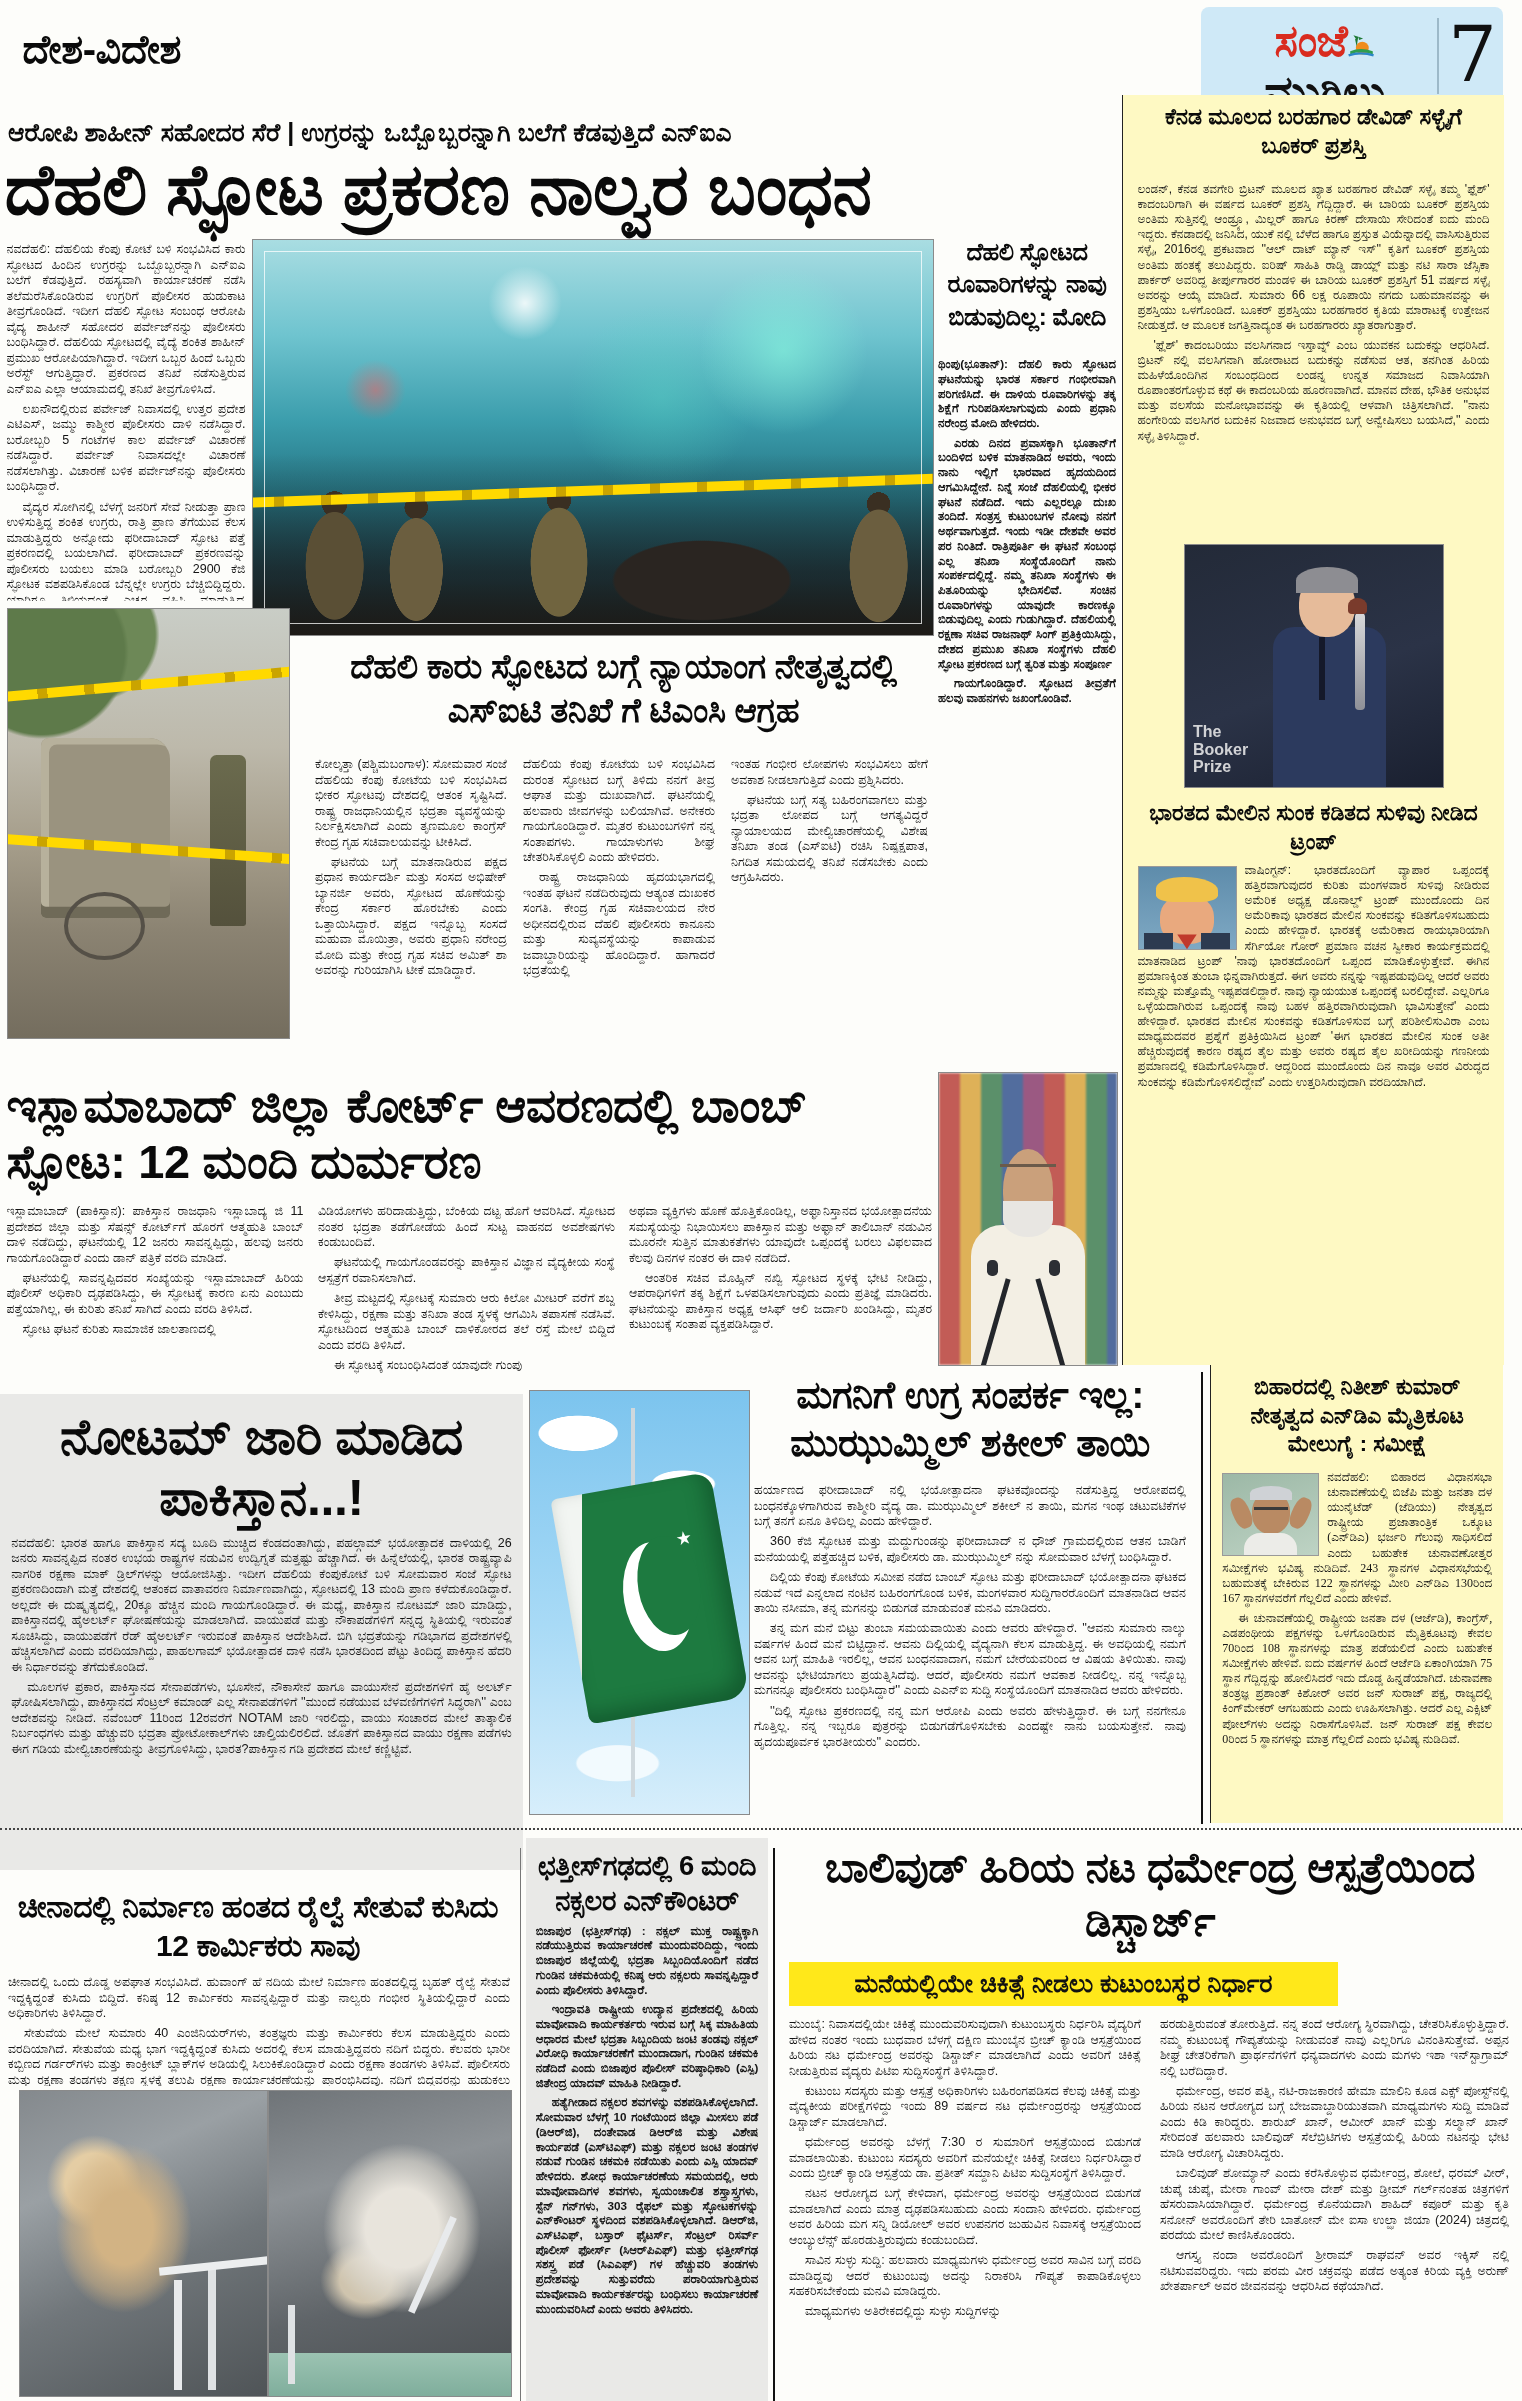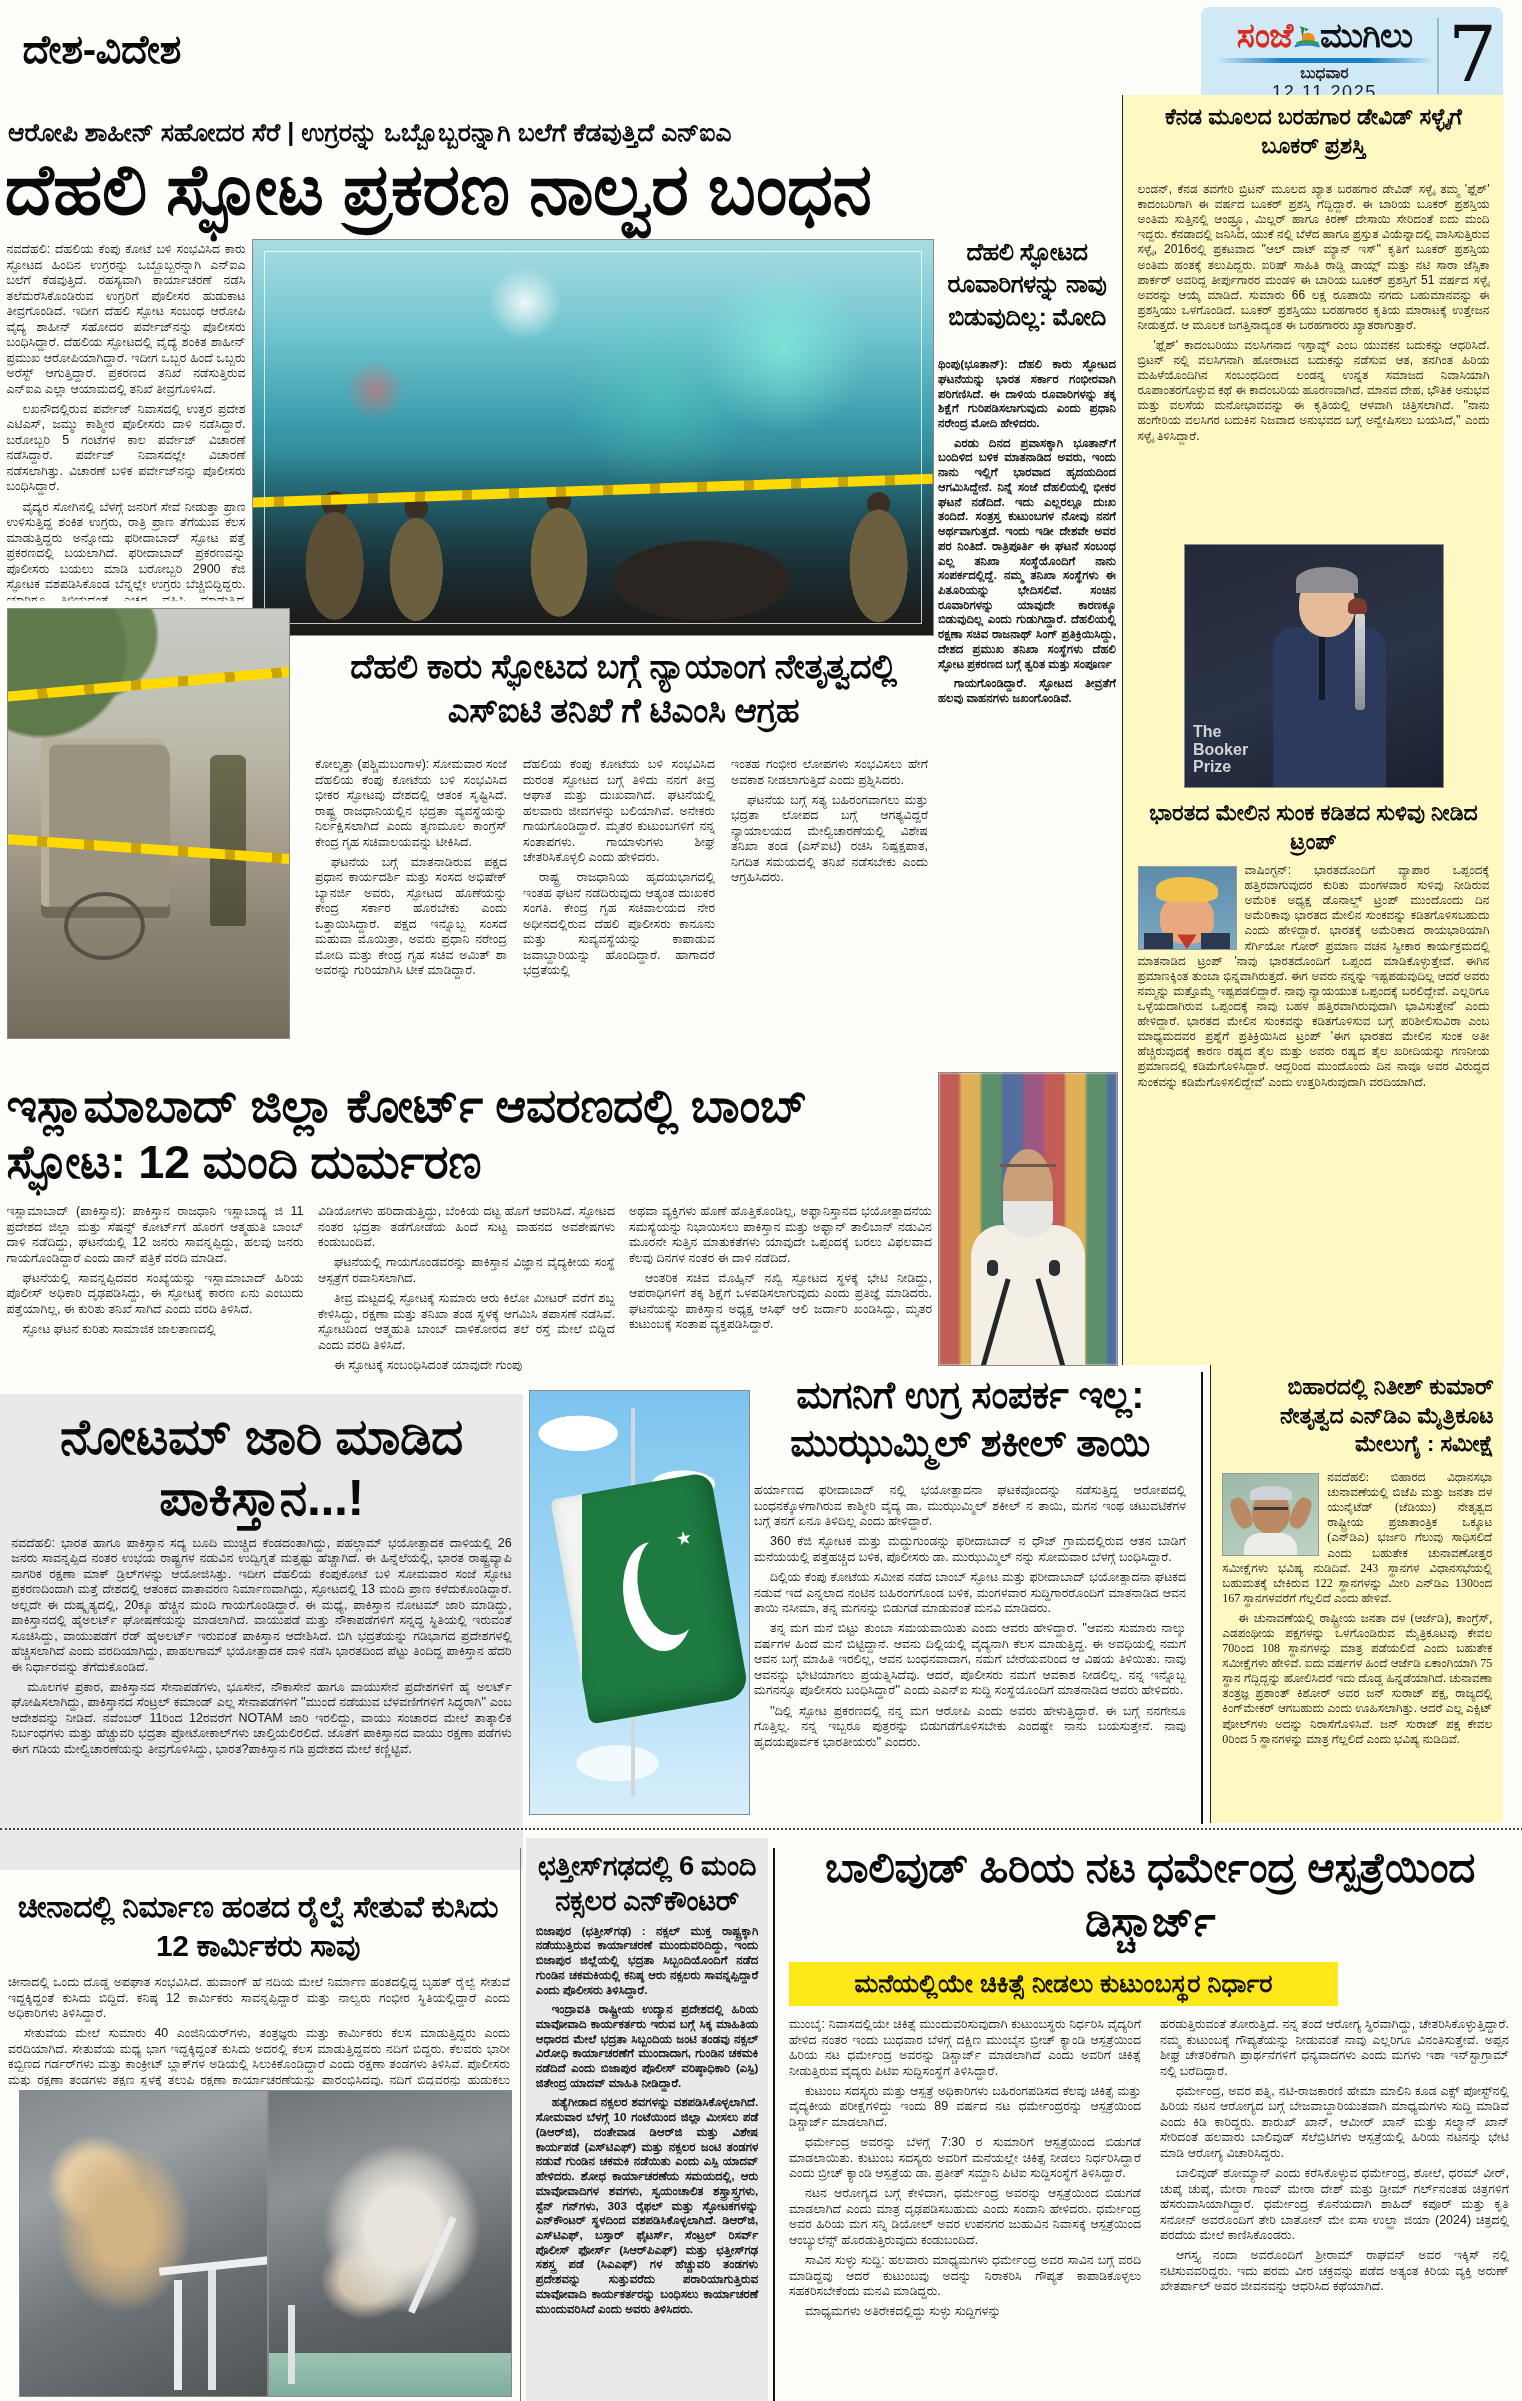--- a/index.html
+++ b/index.html
@@ -11,21 +11,21 @@
   .just{text-align:justify;}
   .clip{overflow:hidden;}
   p{margin:0 0 4.8px 0;text-indent:16px;}
   p.lead{text-indent:0;}
   .body15{font-size:12.5px;line-height:1.24;}
   .body14{font-size:11.7px;line-height:1.26;font-weight:bold;}
   .vrule{background:#111;width:1.6px;}
   .dotted{border-top:2.4px dotted #444;height:0;}
   
   .masthead{background:#cfe9f7;border-radius:8px;}
-  .mh-logo{font-weight:bold;font-size:34px;letter-spacing:-0.8px;}
+  .mh-logo{font-weight:bold;font-size:44px;letter-spacing:-0.8px;}
   .mh-red{color:#d92b1f;} .mh-black{color:#111;}
   .mh-line{height:4.8px;background:linear-gradient(90deg,#cfe9f7,#1d7fc4 30%,#1d7fc4 70%,#cfe9f7);border-radius:2.4px;}
   .mh-day{font-size:15.3px;font-weight:bold;color:#222;}
   .mh-date{font-size:18px;letter-spacing:1.6px;color:#222;}
   .mh-page{font-family:"DejaVu Serif","Liberation Serif",serif;font-size:77px;color:#111;line-height:1;}
   .mh-sep{width:1.6px;background:#9db9c9;}
   
   .greenbox{background:#fef9c3;border-left:1.6px solid #222;}
   .sb-title{font-weight:bold;font-size:22px;line-height:1.3;color:#0a0a0a;}
   .sb-body{font-size:12px;line-height:1.26;}
@@ -215,21 +215,21 @@
         <div style="position:absolute;left:18%;top:12%;width:64%;height:30%;background:#f0c24a;border-radius:50% 60% 30% 30%;"></div>
         <div style="position:absolute;left:40%;top:82%;width:20%;height:18%;background:#c0392b;clip-path:polygon(50% 100%,0 0,100% 0);"></div>
         <div style="position:absolute;left:6%;top:80%;width:30%;height:20%;background:#2c3a50;"></div>
         <div style="position:absolute;left:64%;top:80%;width:30%;height:20%;background:#2c3a50;"></div>
       </div>
       <p class="lead">ವಾಷಿಂಗ್ಟನ್: ಭಾರತದೊಂದಿಗೆ ವ್ಯಾಪಾರ ಒಪ್ಪಂದಕ್ಕೆ ಹತ್ತಿರವಾಗುವುದರ ಕುರಿತು ಮಂಗಳವಾರ ಸುಳಿವು ನೀಡಿರುವ ಅಮೆರಿಕ ಅಧ್ಯಕ್ಷ ಡೊನಾಲ್ಡ್ ಟ್ರಂಪ್ ಮುಂದೊಂದು ದಿನ ಅಮೆರಿಕಾವು ಭಾರತದ ಮೇಲಿನ ಸುಂಕವನ್ನು ಕಡಿತಗೊಳಿಸಬಹುದು ಎಂದು ಹೇಳಿದ್ದಾರೆ. ಭಾರತಕ್ಕೆ ಅಮೆರಿಕಾದ ರಾಯಭಾರಿಯಾಗಿ ಸೆರ್ಗಿಯೋ ಗೋರ್ ಪ್ರಮಾಣ ವಚನ ಸ್ವೀಕಾರ ಕಾರ್ಯಕ್ರಮದಲ್ಲಿ ಮಾತನಾಡಿದ ಟ್ರಂಪ್ 'ನಾವು ಭಾರತದೊಂದಿಗೆ ಒಪ್ಪಂದ ಮಾಡಿಕೊಳ್ಳುತ್ತೇವೆ. ಈಗಿನ ಪ್ರಮಾಣಕ್ಕಿಂತ ತುಂಬಾ ಭಿನ್ನವಾಗಿರುತ್ತದೆ. ಈಗ ಅವರು ನನ್ನನ್ನು ಇಷ್ಟಪಡುವುದಿಲ್ಲ ಆದರೆ ಅವರು ನಮ್ಮನ್ನು ಮತ್ತೊಮ್ಮೆ ಇಷ್ಟಪಡಲಿದ್ದಾರೆ. ನಾವು ನ್ಯಾಯಯುತ ಒಪ್ಪಂದಕ್ಕೆ ಬರಲಿದ್ದೇವೆ. ಎಲ್ಲರಿಗೂ ಒಳ್ಳೆಯದಾಗಿರುವ ಒಪ್ಪಂದಕ್ಕೆ ನಾವು ಬಹಳ ಹತ್ತಿರವಾಗಿರುವುದಾಗಿ ಭಾವಿಸುತ್ತೇನೆ' ಎಂದು ಹೇಳಿದ್ದಾರೆ. ಭಾರತದ ಮೇಲಿನ ಸುಂಕವನ್ನು ಕಡಿತಗೊಳಿಸುವ ಬಗ್ಗೆ ಪರಿಶೀಲಿಸುವಿರಾ ಎಂಬ ಮಾಧ್ಯಮದವರ ಪ್ರಶ್ನೆಗೆ ಪ್ರತಿಕ್ರಿಯಿಸಿದ ಟ್ರಂಪ್ 'ಈಗ ಭಾರತದ ಮೇಲಿನ ಸುಂಕ ಅತೀ ಹೆಚ್ಚಿರುವುದಕ್ಕೆ ಕಾರಣ ರಷ್ಯದ ತೈಲ ಮತ್ತು ಅವರು ರಷ್ಯದ ತೈಲ ಖರೀದಿಯನ್ನು ಗಣನೀಯ ಪ್ರಮಾಣದಲ್ಲಿ ಕಡಿಮೆಗೊಳಿಸಿದ್ದಾರೆ. ಆದ್ದರಿಂದ ಮುಂದೊಂದು ದಿನ ನಾವೂ ಅವರ ವಿರುದ್ಧದ ಸುಂಕವನ್ನು ಕಡಿಮೆಗೊಳಿಸಲಿದ್ದೇವೆ' ಎಂದು ಉತ್ತರಿಸಿರುವುದಾಗಿ ವರದಿಯಾಗಿದೆ.</p>
     </div>
   </div>
 
   <div class="abs greenbox clip" style="left:1210px;top:1365px;width:292px;height:458px;">
-    <div class="sb-title ctr abs" style="left:9.7px;top:8px;width:273px;text-align:right;">ಬಿಹಾರದಲ್ಲಿ ನಿತೀಶ್ ಕುಮಾರ್ ನೇತೃತ್ವದ ಎನ್‌ಡಿಎ ಮೈತ್ರಿಕೂಟ ಮೇಲುಗೈ : ಸಮೀಕ್ಷೆ</div>
+    <div class="sb-title ctr abs" style="left:9.7px;top:8px;width:273px;">ಬಿಹಾರದಲ್ಲಿ ನಿತೀಶ್ ಕುಮಾರ್ ನೇತೃತ್ವದ ಎನ್‌ಡಿಎ ಮೈತ್ರಿಕೂಟ ಮೇಲುಗೈ : ಸಮೀಕ್ಷೆ</div>
     <div class="sb-body just abs clip" style="left:11.3px;top:105px;width:270px;height:342px;font-family:Liberation Serif, serif;">
       <div class="inset-photo" style="width:95px;height:81px;position:relative;background:linear-gradient(160deg,#9cb8a6,#bed3c4);">
         <div style="position:absolute;left:10%;top:28%;width:18%;height:40%;background:#b98a63;border-radius:40%;transform:rotate(-24deg);"></div>
         <div style="position:absolute;left:72%;top:28%;width:18%;height:40%;background:#b98a63;border-radius:40%;transform:rotate(24deg);"></div>
         <div style="position:absolute;left:30%;top:22%;width:40%;height:52%;background:#b98a63;border-radius:46%;"></div>
         <div style="position:absolute;left:28%;top:14%;width:44%;height:18%;background:#cfd2d6;border-radius:50% 50% 0 0;"></div>
         <div style="position:absolute;left:32%;top:40%;width:36%;height:3.2px;background:#3a3a3a;"></div>
         <div style="position:absolute;left:22%;top:72%;width:56%;height:28%;background:#ecece8;border-radius:16px 16px 0 0;"></div>
       </div>
       <p class="lead">ನವದೆಹಲಿ: ಬಿಹಾರದ ವಿಧಾನಸಭಾ ಚುನಾವಣೆಯಲ್ಲಿ ಬಿಜೆಪಿ ಮತ್ತು ಜನತಾ ದಳ ಯುನೈಟೆಡ್ (ಜೆಡಿಯು) ನೇತೃತ್ವದ ರಾಷ್ಟ್ರೀಯ ಪ್ರಜಾತಾಂತ್ರಿಕ ಒಕ್ಕೂಟ (ಎನ್‌ಡಿಎ) ಭರ್ಜರಿ ಗೆಲುವು ಸಾಧಿಸಲಿದೆ ಎಂದು ಬಹುತೇಕ ಚುನಾವಣೋತ್ತರ ಸಮೀಕ್ಷೆಗಳು ಭವಿಷ್ಯ ನುಡಿದಿವೆ. 243 ಸ್ಥಾನಗಳ ವಿಧಾನಸಭೆಯಲ್ಲಿ ಬಹುಮತಕ್ಕೆ ಬೇಕಿರುವ 122 ಸ್ಥಾನಗಳನ್ನು ಮೀರಿ ಎನ್‌ಡಿಎ 130ರಿಂದ 167 ಸ್ಥಾನಗಳವರೆಗೆ ಗೆಲ್ಲಲಿದೆ ಎಂದು ಹೇಳಿವೆ.</p>

